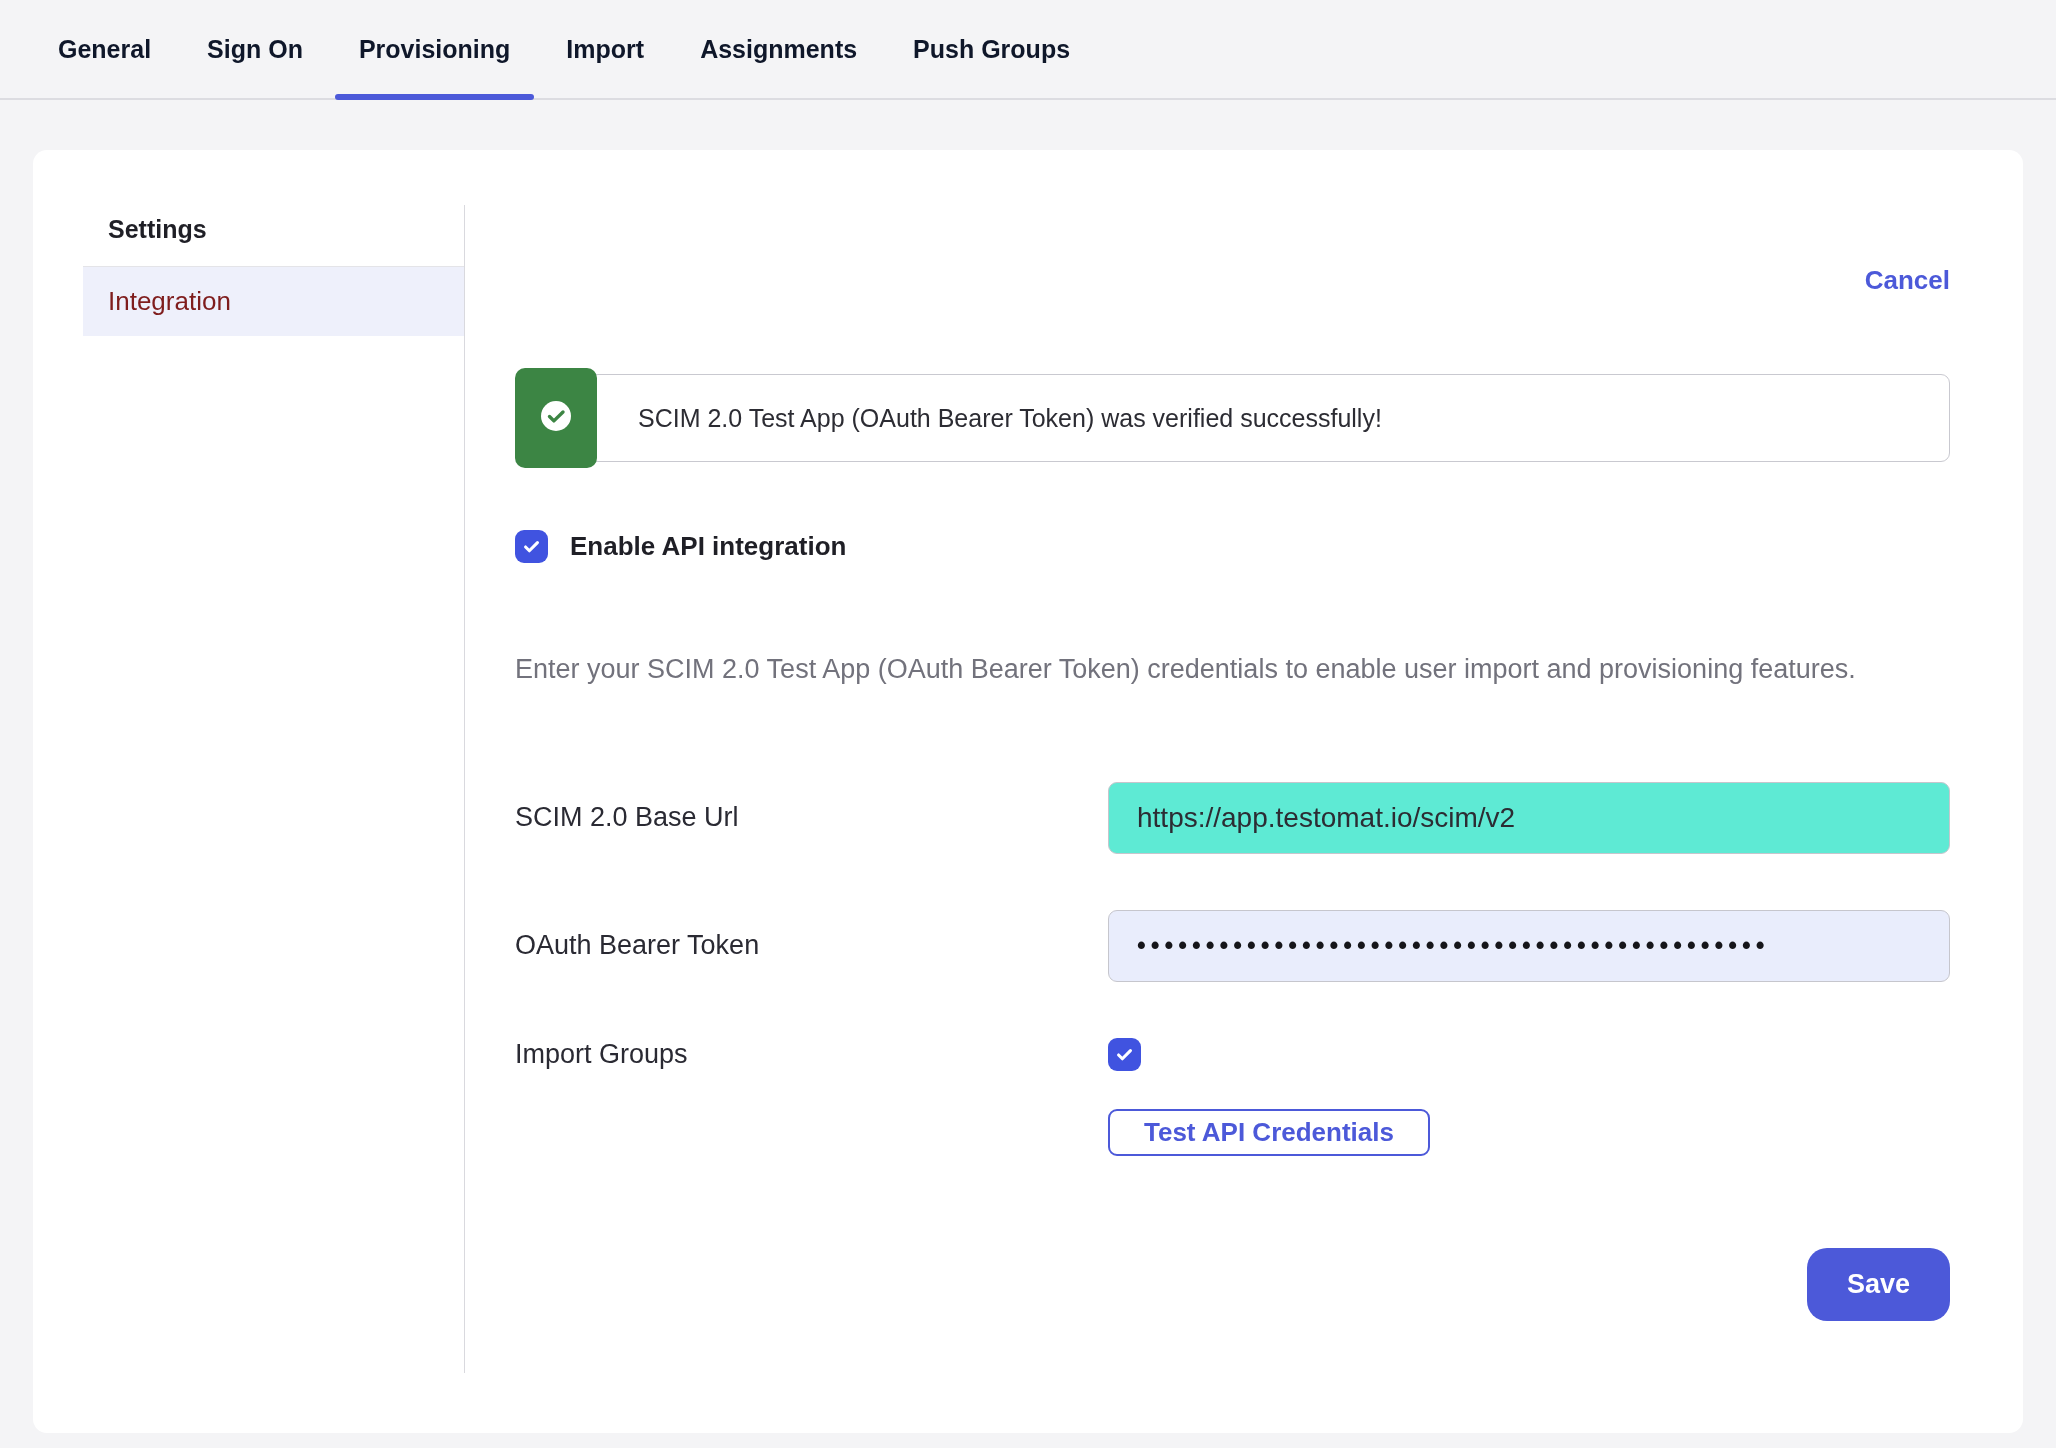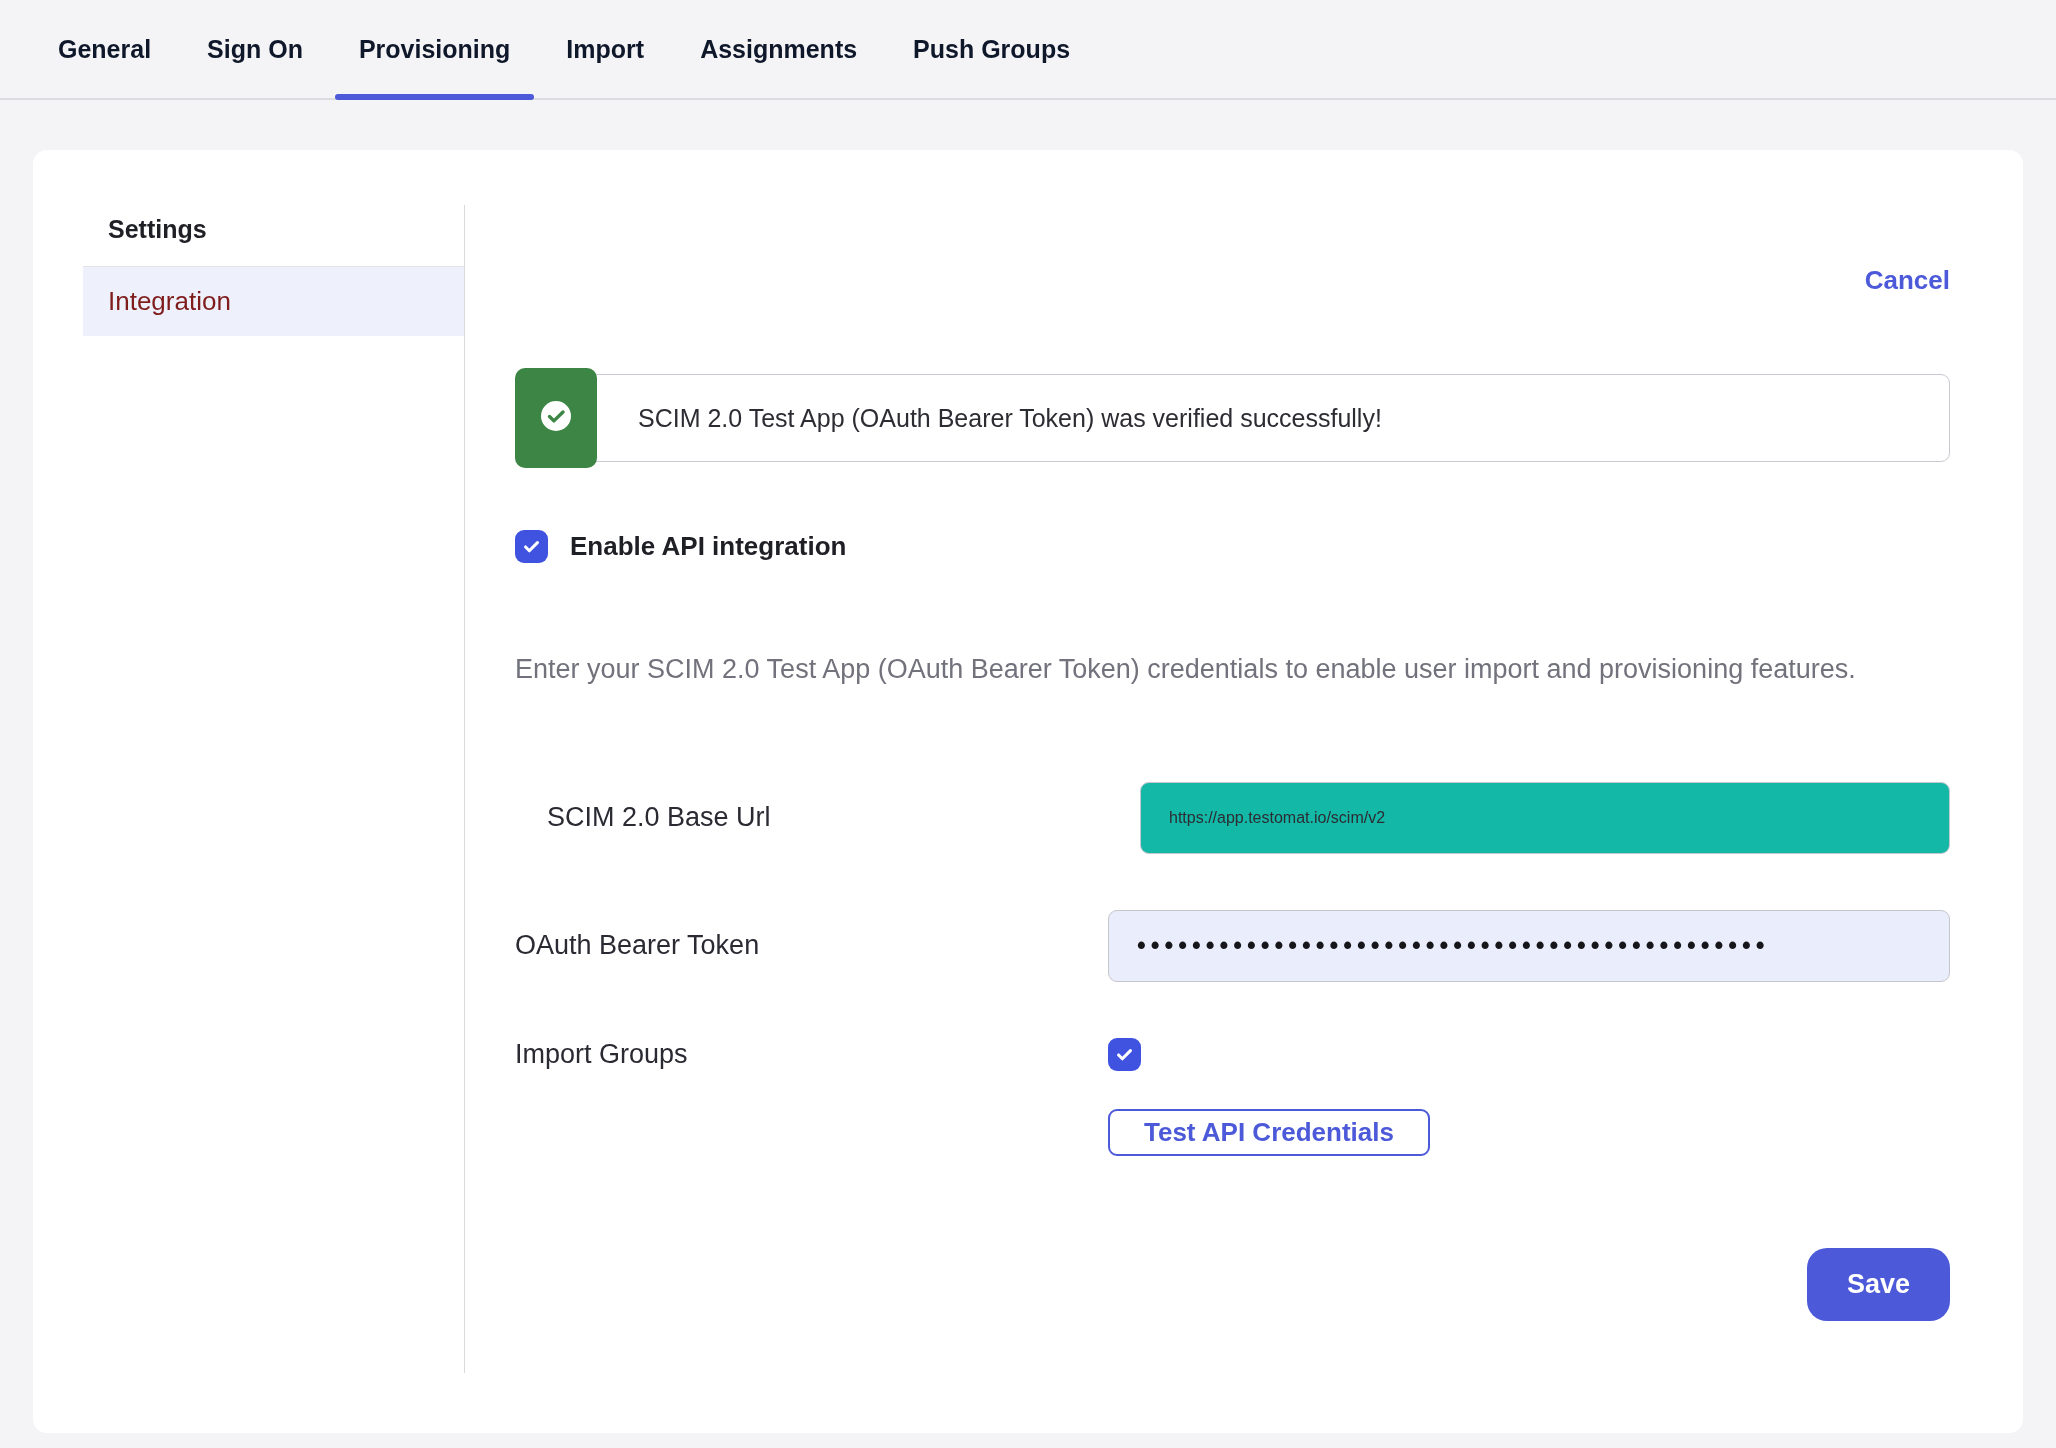--- a/index.html
+++ b/index.html
@@ -164,35 +164,35 @@
     color: #72727c;
     max-width: 1390px;
   }
 
   
   .form-row {
     display: flex;
     align-items: center;
     margin-top: 56px;
   }
-  .form-row.first { margin-top: 88px; margin-left: 32px; }
+  .form-row.first { margin-top: 88px; }
   .form-label {
     flex: 0 0 593px;
     font-size: 27px;
     color: #2a2a33;
   }
   .form-input {
     flex: 1;
     height: 72px;
     border: 1px solid #c6c6cd;
     border-radius: 9px;
     padding: 0 28px;
-    font-size: 16px;
+    font-size: 28px;
     color: #2c2c33;
-    background: #14b8a6;
+    background: #5eead4;
     outline: none;
     font-family: "Liberation Sans", sans-serif;
     width: 100%;
   }
   .form-input.token {
     background: #e9edfc;
     font-weight: 700;
     font-size: 25px;
     letter-spacing: 5px;
     color: #15151a;

